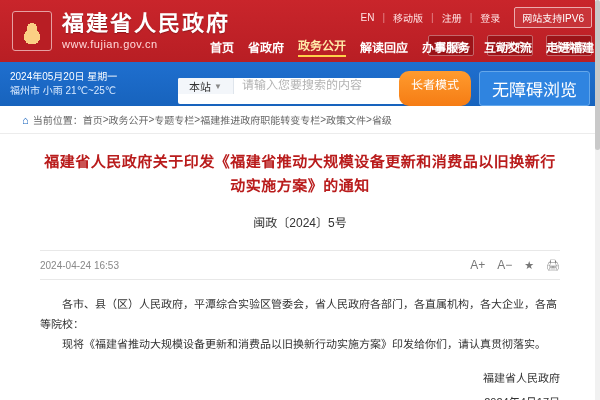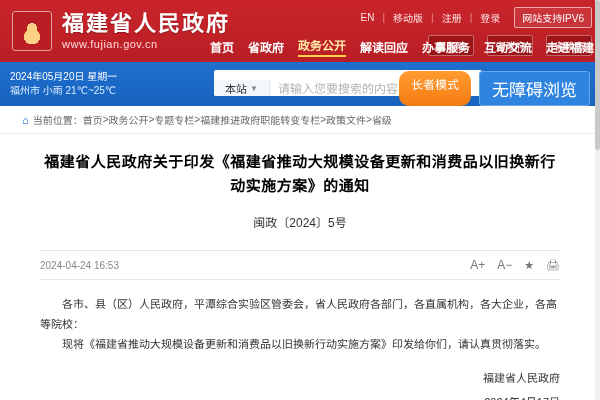--- a/index.html
+++ b/index.html
@@ -83,28 +83,27 @@
   .bluebar {
     height: 44px;
     background: linear-gradient(180deg,#1f6fcf 0%, #1763bd 100%);
     display: flex; align-items: center;
     position: relative;
   }
   .weather { margin-left: 10px; color: #fff; font-size: 10px; line-height: 14px; }
   .weather .l2 { color: #d9eaff; }
 
   .searchwrap {
-    position: absolute; left: 178px; top: 8px;
-    display: flex; align-items: flex-end;
+    position: absolute; left: 178px; top: 16px;
+    display: flex; align-items: flex-start;
     height: 26px;
     background: #fff;
     border-radius: 2px;
     width: 268px;
     overflow: hidden;
-    margin-left: 36px;
   }
   .scope {
     width: 56px; background: #f3f6fa; color: #333;
     font-size: 11px; display: flex; align-items: center; justify-content: center;
     border-right: 1px solid #dfe5ec;
   }
   .scope .caret { margin-left: 3px; font-size: 8px; color: #888; }
   .searchwrap input {
     flex: 1; border: 0; outline: none;
     font-size: 12px; color: #333; padding: 0 8px;
@@ -137,21 +136,21 @@
     display: flex; align-items: center;
     padding: 0 22px;
     background: #fff;
   }
   .crumbbar .home-ico { color: #1763bd; font-size: 11px; margin-right: 4px; }
   .crumb { font-size: 10px; color: #666; }
 
   
   .article { padding: 16px 40px 0 40px; }
   .title {
-    font-size: 15px; font-weight: bold; color: #000000;
+    font-size: 15px; font-weight: bold; color: #b91c1c;
     line-height: 24px; text-align: center;
     letter-spacing: .5px;
   }
   .docnum {
     text-align: center; font-size: 12px; color: #333;
     margin-top: 15px;
   }
   .metabar {
     margin-top: 20px;
     border-top: 1px solid #e8e8e8;

